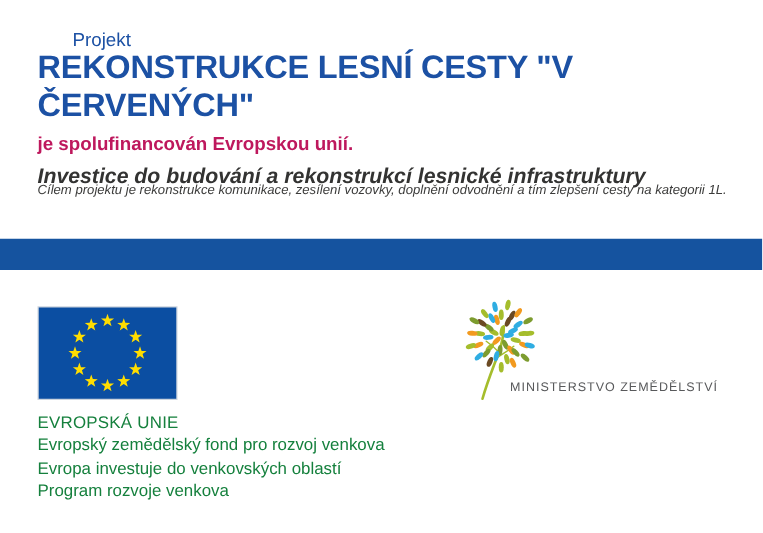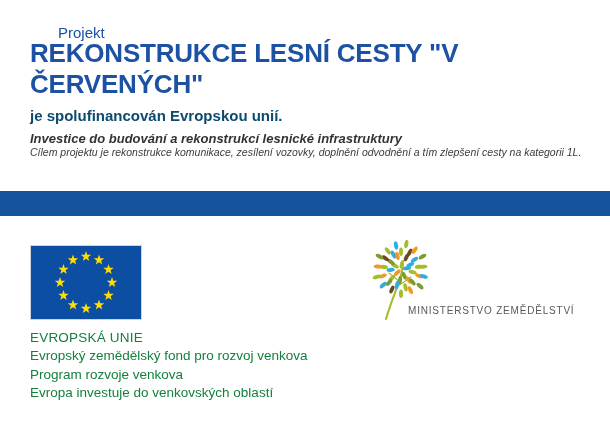--- a/index.html
+++ b/index.html
@@ -14,25 +14,25 @@
     position:absolute;left:30px;top:24px;
     font-size:15px;color:#1c51a4;margin-left:28px;
   }
   .title{
     position:absolute;left:30px;top:38px;
     font-size:26px;font-weight:bold;color:#1c51a4;
     line-height:31px;letter-spacing:-0.2px;white-space:nowrap;
   }
   .subtitle{
     position:absolute;left:30px;top:107px;
-    font-size:15px;font-weight:bold;color:#0c4a6e;white-space:nowrap;
+    font-size:15px;font-weight:bold;color:#be185d;white-space:nowrap;
   }
   .highlight{
     position:absolute;left:30px;top:131px;
-    font-size:13px;font-weight:bold;font-style:italic;color:#333332;white-space:nowrap;
+    font-size:17px;font-weight:bold;font-style:italic;color:#333332;white-space:nowrap;
   }
   .desc{
     position:absolute;left:30px;top:145px;
     font-size:10.5px;font-style:italic;color:#3b3b3a;line-height:14px;
   }
   .desc div{white-space:nowrap;}
   .blue-bar{
     position:absolute;left:0;top:191px;width:610px;height:25px;
     background:#15539f;
   }
@@ -95,22 +95,22 @@
       <use href="#eustar" x="32.5" y="49.5"></use>
       <use href="#eustar" x="29" y="36.5"></use>
       <use href="#eustar" x="32.5" y="23.5"></use>
       <use href="#eustar" x="42" y="14"></use>
     </svg>
   </div>
 
   <div class="eu-lines">
     <div>EVROPSKÁ UNIE</div>
     <div>Evropský zemědělský fond pro rozvoj venkova</div>
+    <div>Evropa investuje do venkovských oblastí</div>
     <div>Program rozvoje venkova</div>
-    <div>Evropa investuje do venkovských oblastí</div>
   </div>
 
   <div class="ministry-logo">
     <svg id="tree-svg" width="58" height="82" viewBox="0 0 58 82">
       <path d="M14,78 C18,64 23,52 27,41 C29.5,34 31,27 31,20" fill="none" stroke="#a5bd2c" stroke-width="2.1" stroke-linecap="round"></path>
       <path d="M26,45 C30,42 34,40 39,36" fill="none" stroke="#a5bd2c" stroke-width="1.2" stroke-linecap="round"></path>
       <path d="M27,41 C24,37 21,35 17,32" fill="none" stroke="#a5bd2c" stroke-width="1.2" stroke-linecap="round"></path>
       <g id="tree-leaves">
           <ellipse cx="29.8" cy="23.7" rx="2.0" ry="4.2" transform="rotate(10 29.8 23.7)" fill="#a5bd2c"></ellipse>
           <ellipse cx="34.9" cy="27.2" rx="2.0" ry="4.2" transform="rotate(82 34.9 27.2)" fill="#2fade2"></ellipse>

